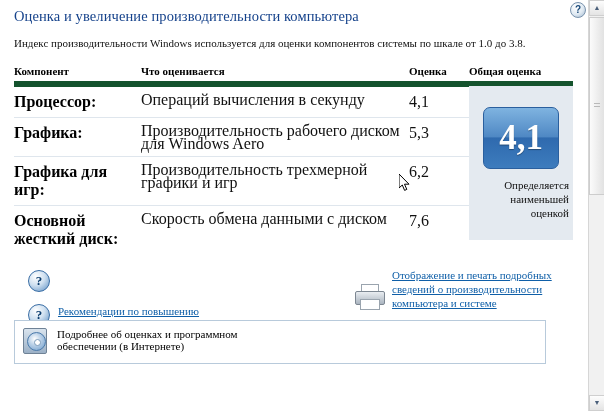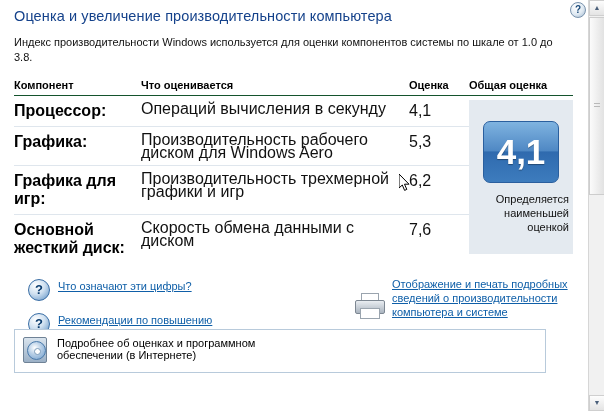--- a/index.html
+++ b/index.html
@@ -89,20 +89,21 @@
   }
 
   .content {
     position: absolute;
     left: 0;
     top: 0;
     width: 587px;
     height: 411px;
     box-sizing: border-box;
     padding: 0 14px;
+    font-family: Liberation Serif, serif;
   }
 
   h1.page-title {
     margin: 8px 0 0 0;
     padding: 0;
     font-size: 14.5px;
     font-weight: normal;
     color: #15428b;
     letter-spacing: 0.1px;
   }
@@ -128,21 +129,21 @@
   }
   table.rating th {
     text-align: left;
     font-size: 11px;
     font-weight: bold;
     color: #000;
     padding: 0 0 4px 0;
     vertical-align: bottom;
   }
   table.rating thead tr {
-    border-bottom: 1px solid #14532d;
+    border-bottom: 6px solid #14532d;
   }
   .col-comp { width: 127px; }
   .col-what { width: 268px; }
   .col-score { width: 60px; }
   .col-total { width: 104px; }
 
   table.rating td {
     padding: 6px 0 6px 0;
     vertical-align: top;
     font-size: 16px;
@@ -413,21 +414,20 @@
           <div class="num">4,1</div>
         </div>
         <div class="total-caption">Определяется наименьшей оценкой</div>
       </div>
     </div>
 
     <div class="links">
 
       <div class="link-row" style="left:14px; top:6px; width:260px;">
         <div class="icon-q">?</div>
-        <div class="label">Что означают эти цифры?</div>
       </div>
 
       <div class="link-row" style="left:14px; top:40px; width:230px;">
         <div class="icon-q">?</div>
         <div class="label">Рекомендации по повышению производительности компьютера.</div>
       </div>
 
       <div class="link-row" style="left:340px; top:4px; width:220px;align-items:flex-end;">
         <div class="icon-printer">
           <div class="paper"></div>

